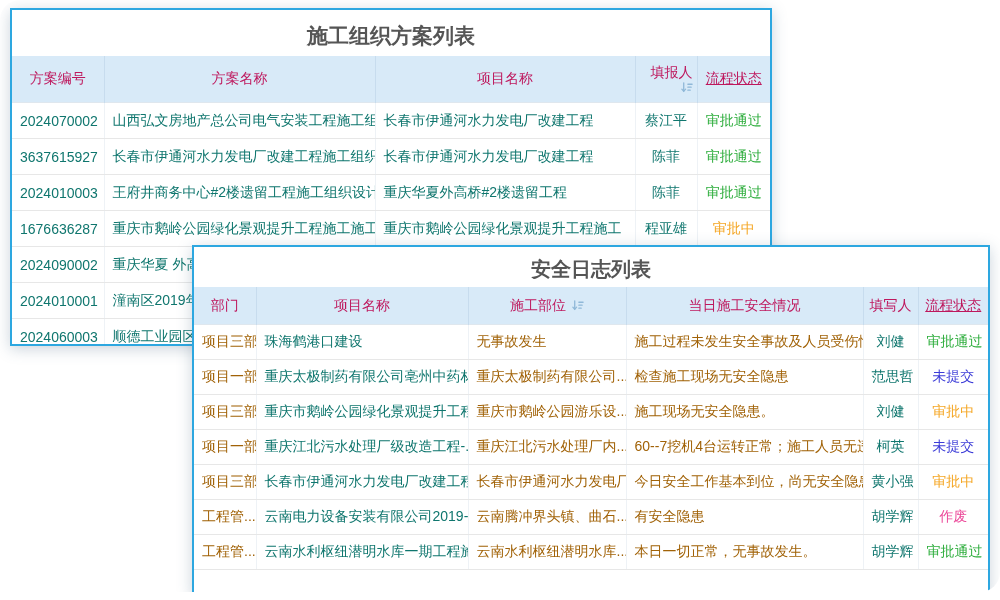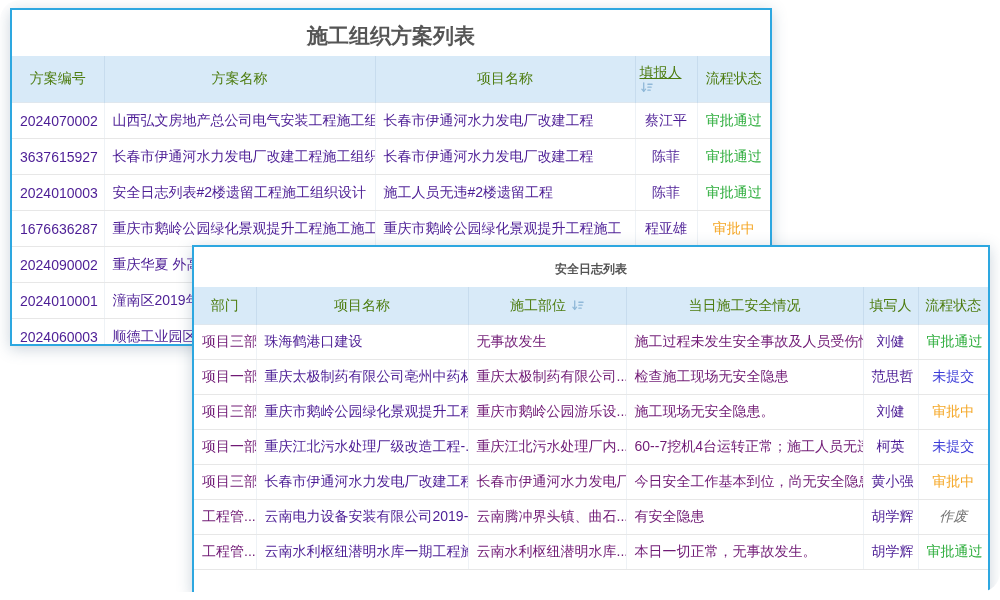--- a/index.html
+++ b/index.html
@@ -4,39 +4,39 @@
 <style>
   html,body{margin:0;padding:0;background:#fff;}
   .stage{position:relative;width:1000px;height:592px;background:#fff;overflow:hidden;
          font-family:"Liberation Sans","DejaVu Sans",sans-serif;border-radius:20px;}
   .panel{position:absolute;background:#fff;border:2px solid #2da7e0;box-sizing:border-box;
          overflow:hidden;box-shadow:0 3px 14px rgba(70,100,130,.28);}
   .plan-panel{left:10px;top:8px;width:762px;height:338px;z-index:1;}
   .log-panel{left:192px;top:245px;width:798px;height:350px;z-index:2;}
   .panel-title{text-align:center;font-weight:bold;color:#555;}
   .plan-title{height:46px;line-height:52px;font-size:21px;}
-  .log-title{height:40px;line-height:44px;font-size:12px;}
+  .log-title{height:40px;line-height:44px;font-size:20px;}
   table{border-collapse:collapse;table-layout:fixed;width:100%;}
-  thead th{background:#d8eaf8;color:#4d7c0f;font-weight:normal;font-size:14px;
+  thead th{background:#d8eaf8;color:#be185d;font-weight:normal;font-size:14px;
            border-right:1px solid #c7dcee;padding:0 4px;cursor:pointer;}
-  thead th:last-child{border-right:none;}
+  thead th:last-child{border-right:none;text-decoration:underline;}
   tbody td{font-size:14px;white-space:nowrap;overflow:hidden;padding:0 8px;
            border-bottom:1px solid #e7e7e7;border-right:1px solid #eef2f6;}
   tbody tr:first-child td{border-top:1px solid #dfe7ee;}
   tbody td:last-child{border-right:none;}
   .plan-table thead th{height:46px;}
   .plan-table tbody td{height:35px;}
   .log-table thead th{height:37px;}
   .log-table tbody td{height:34px;}
-  td.link{color:#4c1d95;cursor:pointer;}
-  td.dark{color:#701a75;margin-left:8px;}
+  td.link{color:#0f766e;cursor:pointer;}
+  td.dark{color:#a16207;margin-left:8px;}
   td.status{font-weight:normal;}
   .ac{text-align:center;}
   .al{text-align:left;}
-  .th-stack{display:flex;flex-direction:column;align-items:flex-start;line-height:1.15;text-decoration:underline;}
+  .th-stack{display:flex;flex-direction:column;align-items:flex-end;line-height:1.15;}
   .th-row{display:inline-flex;align-items:center;gap:5px;justify-content:space-between;}
   .sort-icon{display:inline-flex;align-items:center;line-height:0;}
 </style>
 </head>
 <body>
 
 <div class="stage">
 
   <section class="panel plan-panel">
     <div class="panel-title plan-title">施工组织方案列表</div>
@@ -83,22 +83,22 @@
             </tr>
             <tr>
               <td class="link ac">3637615927</td>
               <td class="link al">长春市伊通河水力发电厂改建工程施工组织设计</td>
               <td class="link al">长春市伊通河水力发电厂改建工程</td>
               <td class="link ac">陈菲</td>
               <td class="status ac" style="color: rgb(47, 174, 62);">审批通过</td>
             </tr>
             <tr>
               <td class="link ac">2024010003</td>
-              <td class="link al">安全日志列表#2楼遗留工程施工组织设计</td>
-              <td class="link al">施工人员无违#2楼遗留工程</td>
+              <td class="link al">王府井商务中心#2楼遗留工程施工组织设计</td>
+              <td class="link al">重庆华夏外高桥#2楼遗留工程</td>
               <td class="link ac">陈菲</td>
               <td class="status ac" style="color: rgb(47, 174, 62);">审批通过</td>
             </tr>
             <tr>
               <td class="link ac">1676636287</td>
               <td class="link al">重庆市鹅岭公园绿化景观提升工程施工施工组...</td>
               <td class="link al">重庆市鹅岭公园绿化景观提升工程施工</td>
               <td class="link ac">程亚雄</td>
               <td class="status ac" style="color: rgb(245, 166, 35);">审批中</td>
             </tr>
@@ -203,21 +203,21 @@
               <td class="dark al">今日安全工作基本到位，尚无安全隐患...</td>
               <td class="link ac">黄小强</td>
               <td class="status ac" style="color: rgb(245, 166, 35);">审批中</td>
             </tr>
             <tr>
               <td class="dark al">工程管...</td>
               <td class="link al">云南电力设备安装有限公司2019--...</td>
               <td class="dark al">云南腾冲界头镇、曲石...</td>
               <td class="dark al">有安全隐患</td>
               <td class="link ac">胡学辉</td>
-              <td class="status ac" style="color: #737373; font-style: italic;">作废</td>
+              <td class="status ac" style="color: #ec4899;">作废</td>
             </tr>
             <tr>
               <td class="dark al">工程管...</td>
               <td class="link al">云南水利枢纽潜明水库一期工程施...</td>
               <td class="dark al">云南水利枢纽潜明水库...</td>
               <td class="dark al">本日一切正常，无事故发生。</td>
               <td class="link ac">胡学辉</td>
               <td class="status ac" style="color: rgb(47, 174, 62);">审批通过</td>
             </tr>
           </tbody>

